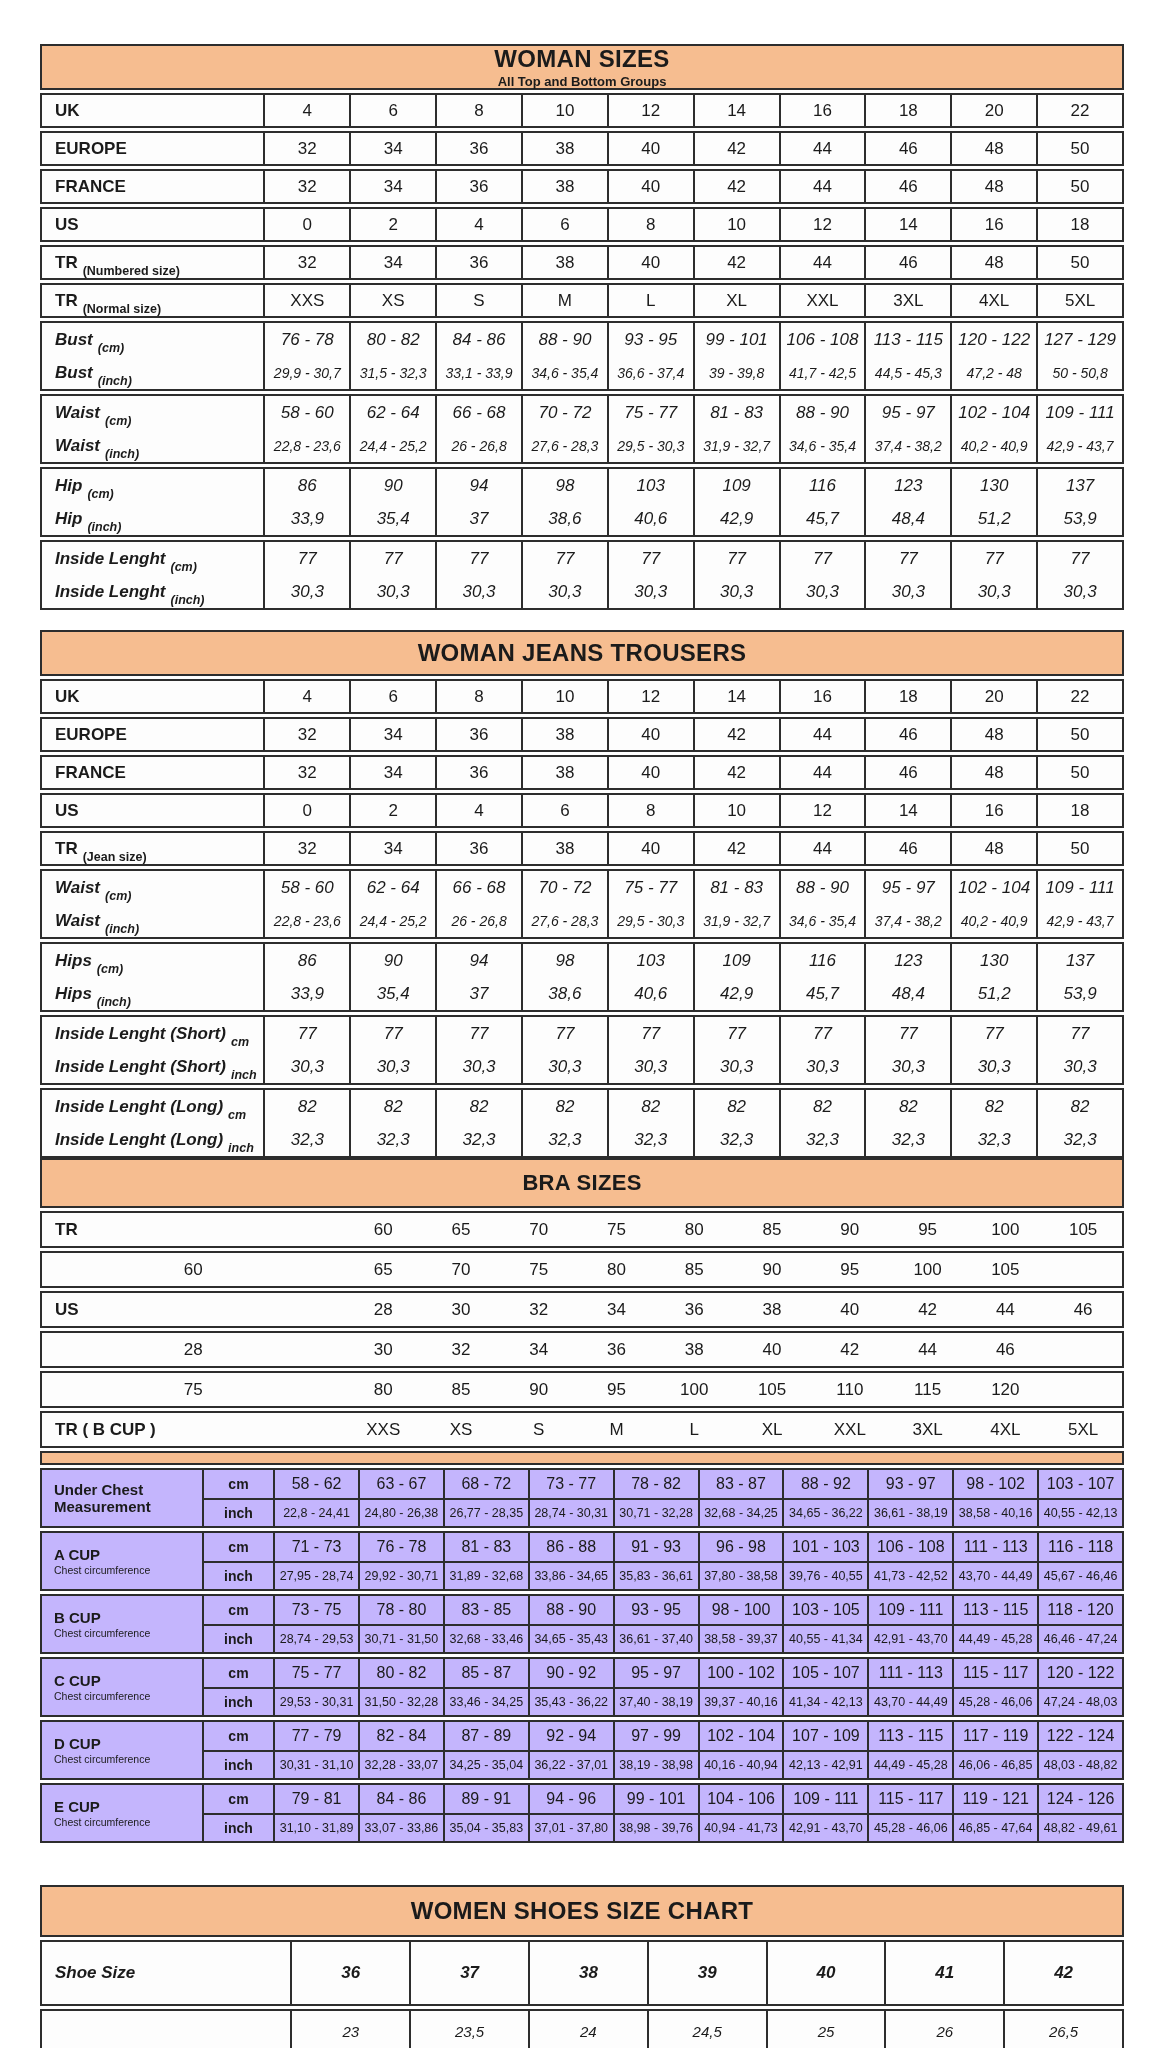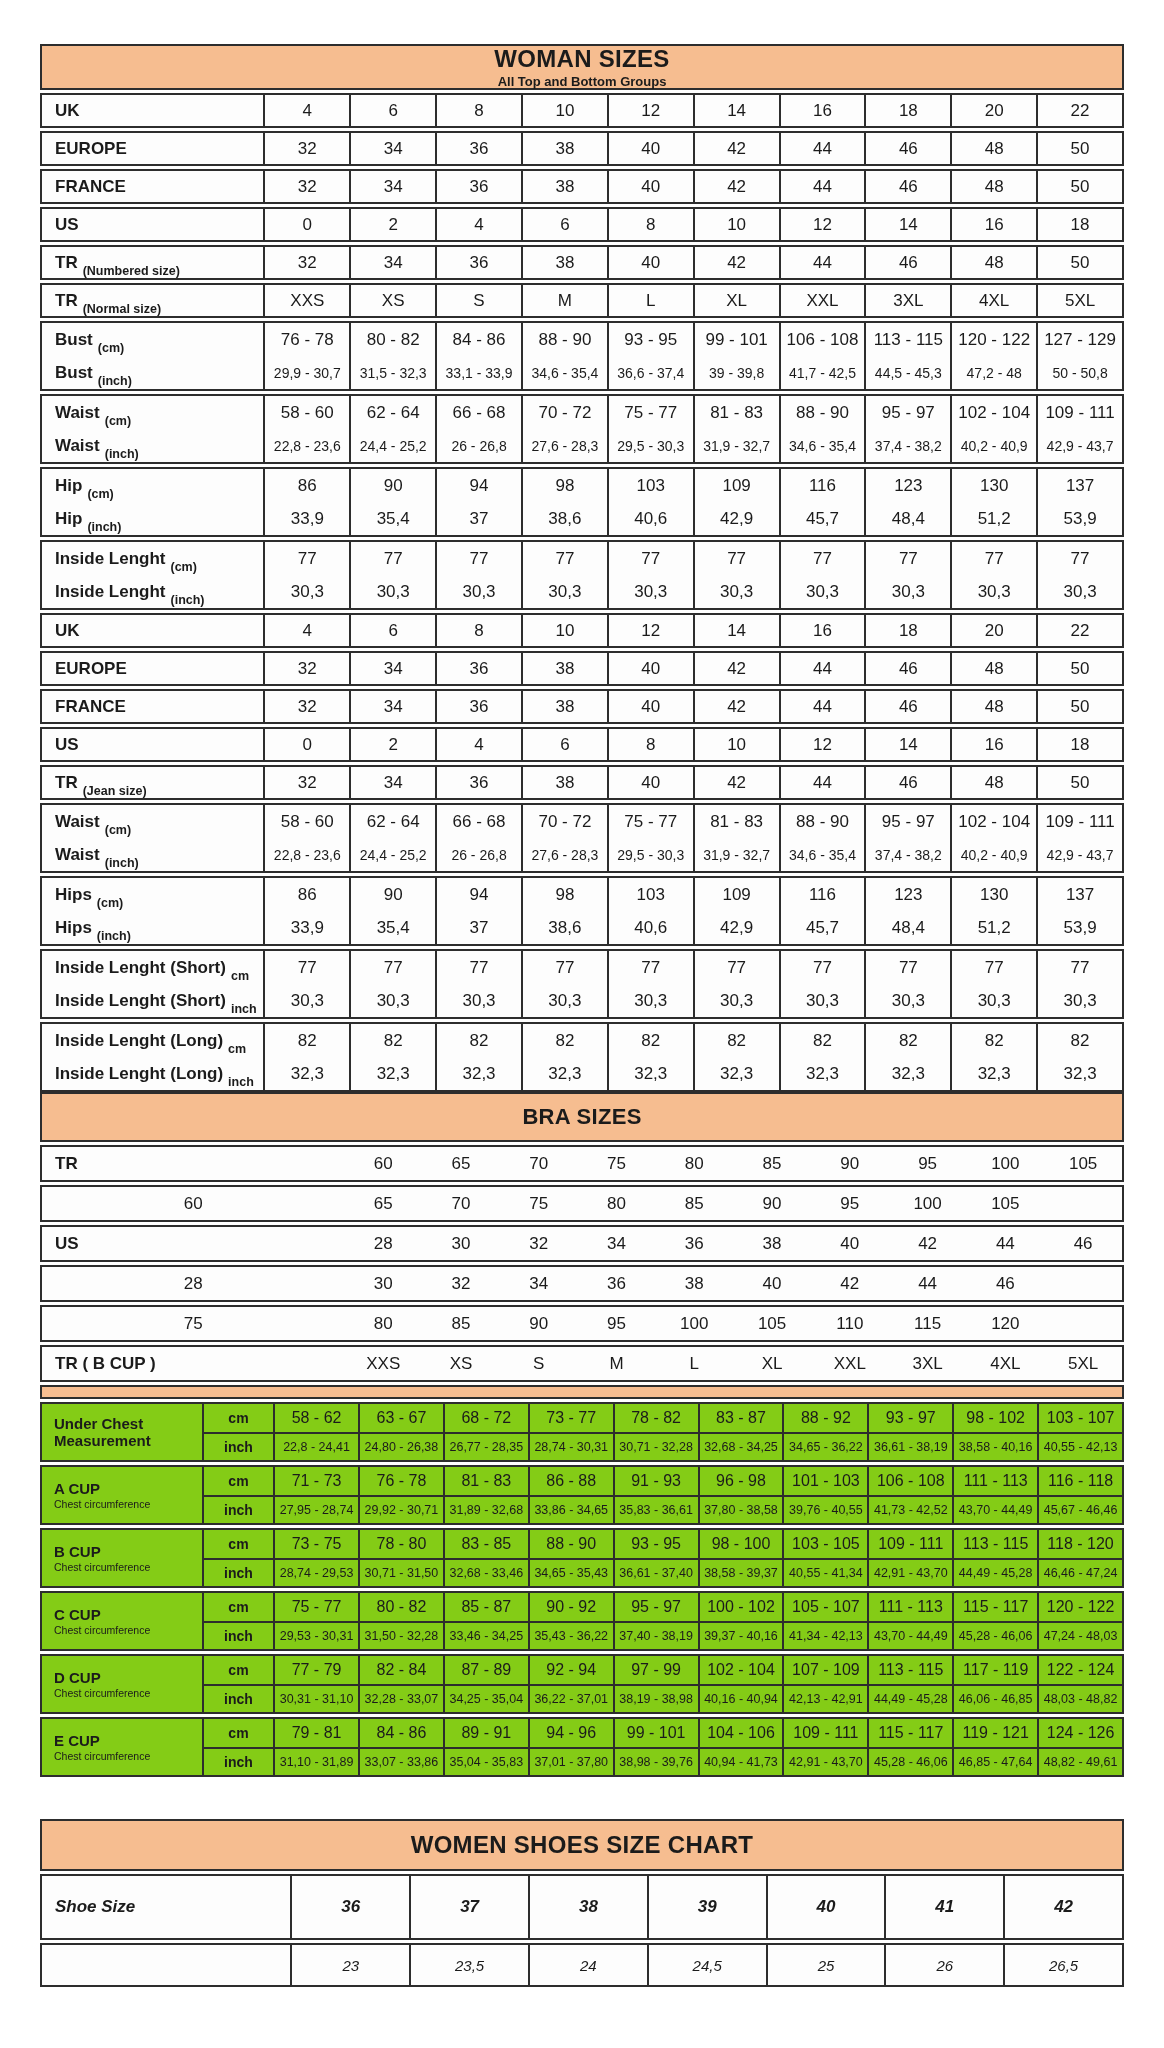--- a/index.html
+++ b/index.html
@@ -37,33 +37,33 @@
     overflow:hidden;white-space:nowrap;
   }
   .cell:first-child{border-left:none;}
   .label-cell{justify-content:flex-start;padding-left:13px;}
   .label-cell .lbl{font-weight:bold;font-size:17px;}
   .label-cell .sub{font-weight:bold;font-size:12.5px;margin-left:5px;margin-top:16px;}
   .row.small .val{font-size:14px;}
   
   #t1-rows .row,#t2-rows .row{grid-template-columns:20.5% repeat(10,1fr);}
   #t1-rows .group.single .row,#t2-rows .group.single .row{height:31px;text-align:right;}
-  #t1-rows .group.pair .row,#t2-rows .group.pair .row{height:33px;}
+  #t1-rows .group.pair .row,#t2-rows .group.pair .row{height:33px;font-style:italic;}
   
   #bra-rows .row{grid-template-columns:28% repeat(10,1fr);height:33px;}
   #bra-rows .cell{border-left:none;}
   
   .sep{height:14px;background:var(--accent);border:2px solid var(--line);margin-top:3px;}
   
   .cup-group{
     display:grid;
     grid-template-columns:14.8% 6.6% repeat(10,1fr);
     grid-auto-rows:28px;
     border:2px solid var(--line);
-    margin-top:3px;background:#84cc16;
+    margin-top:3px;background:#c4b5fd;
   }
   .cup-group .cell{font-size:16px;}
   .cup-group .cup-label{
     grid-row:1/3;
     display:flex;flex-direction:column;justify-content:center;align-items:flex-start;
     padding-left:12px;border-left:none;white-space:normal;
   }
   .cup-label .cup-title{font-weight:bold;font-size:15px;line-height:1.15;}
   .cup-label .cup-sub{font-size:10.5px;margin-top:1px;}
   .cup-group .unit{font-weight:bold;font-size:14px;}
@@ -329,20 +329,23 @@
             <div class="cell val">30,3</div>
             <div class="cell val">30,3</div>
             <div class="cell val">30,3</div>
             <div class="cell val">30,3</div>
           </div>
         </div>
       </div>
   </section>
 
   <section class="tbl">
+    <div class="band" id="t2-band">
+      <div class="title">WOMAN JEANS TROUSERS</div>
+    </div>
     <div id="t2-rows">
         <div class="group single">
           <div class="row">
             <div class="cell label-cell">
               <span class="lbl">UK</span>
             </div>
             <div class="cell val">4</div>
             <div class="cell val">6</div>
             <div class="cell val">8</div>
             <div class="cell val">10</div>

